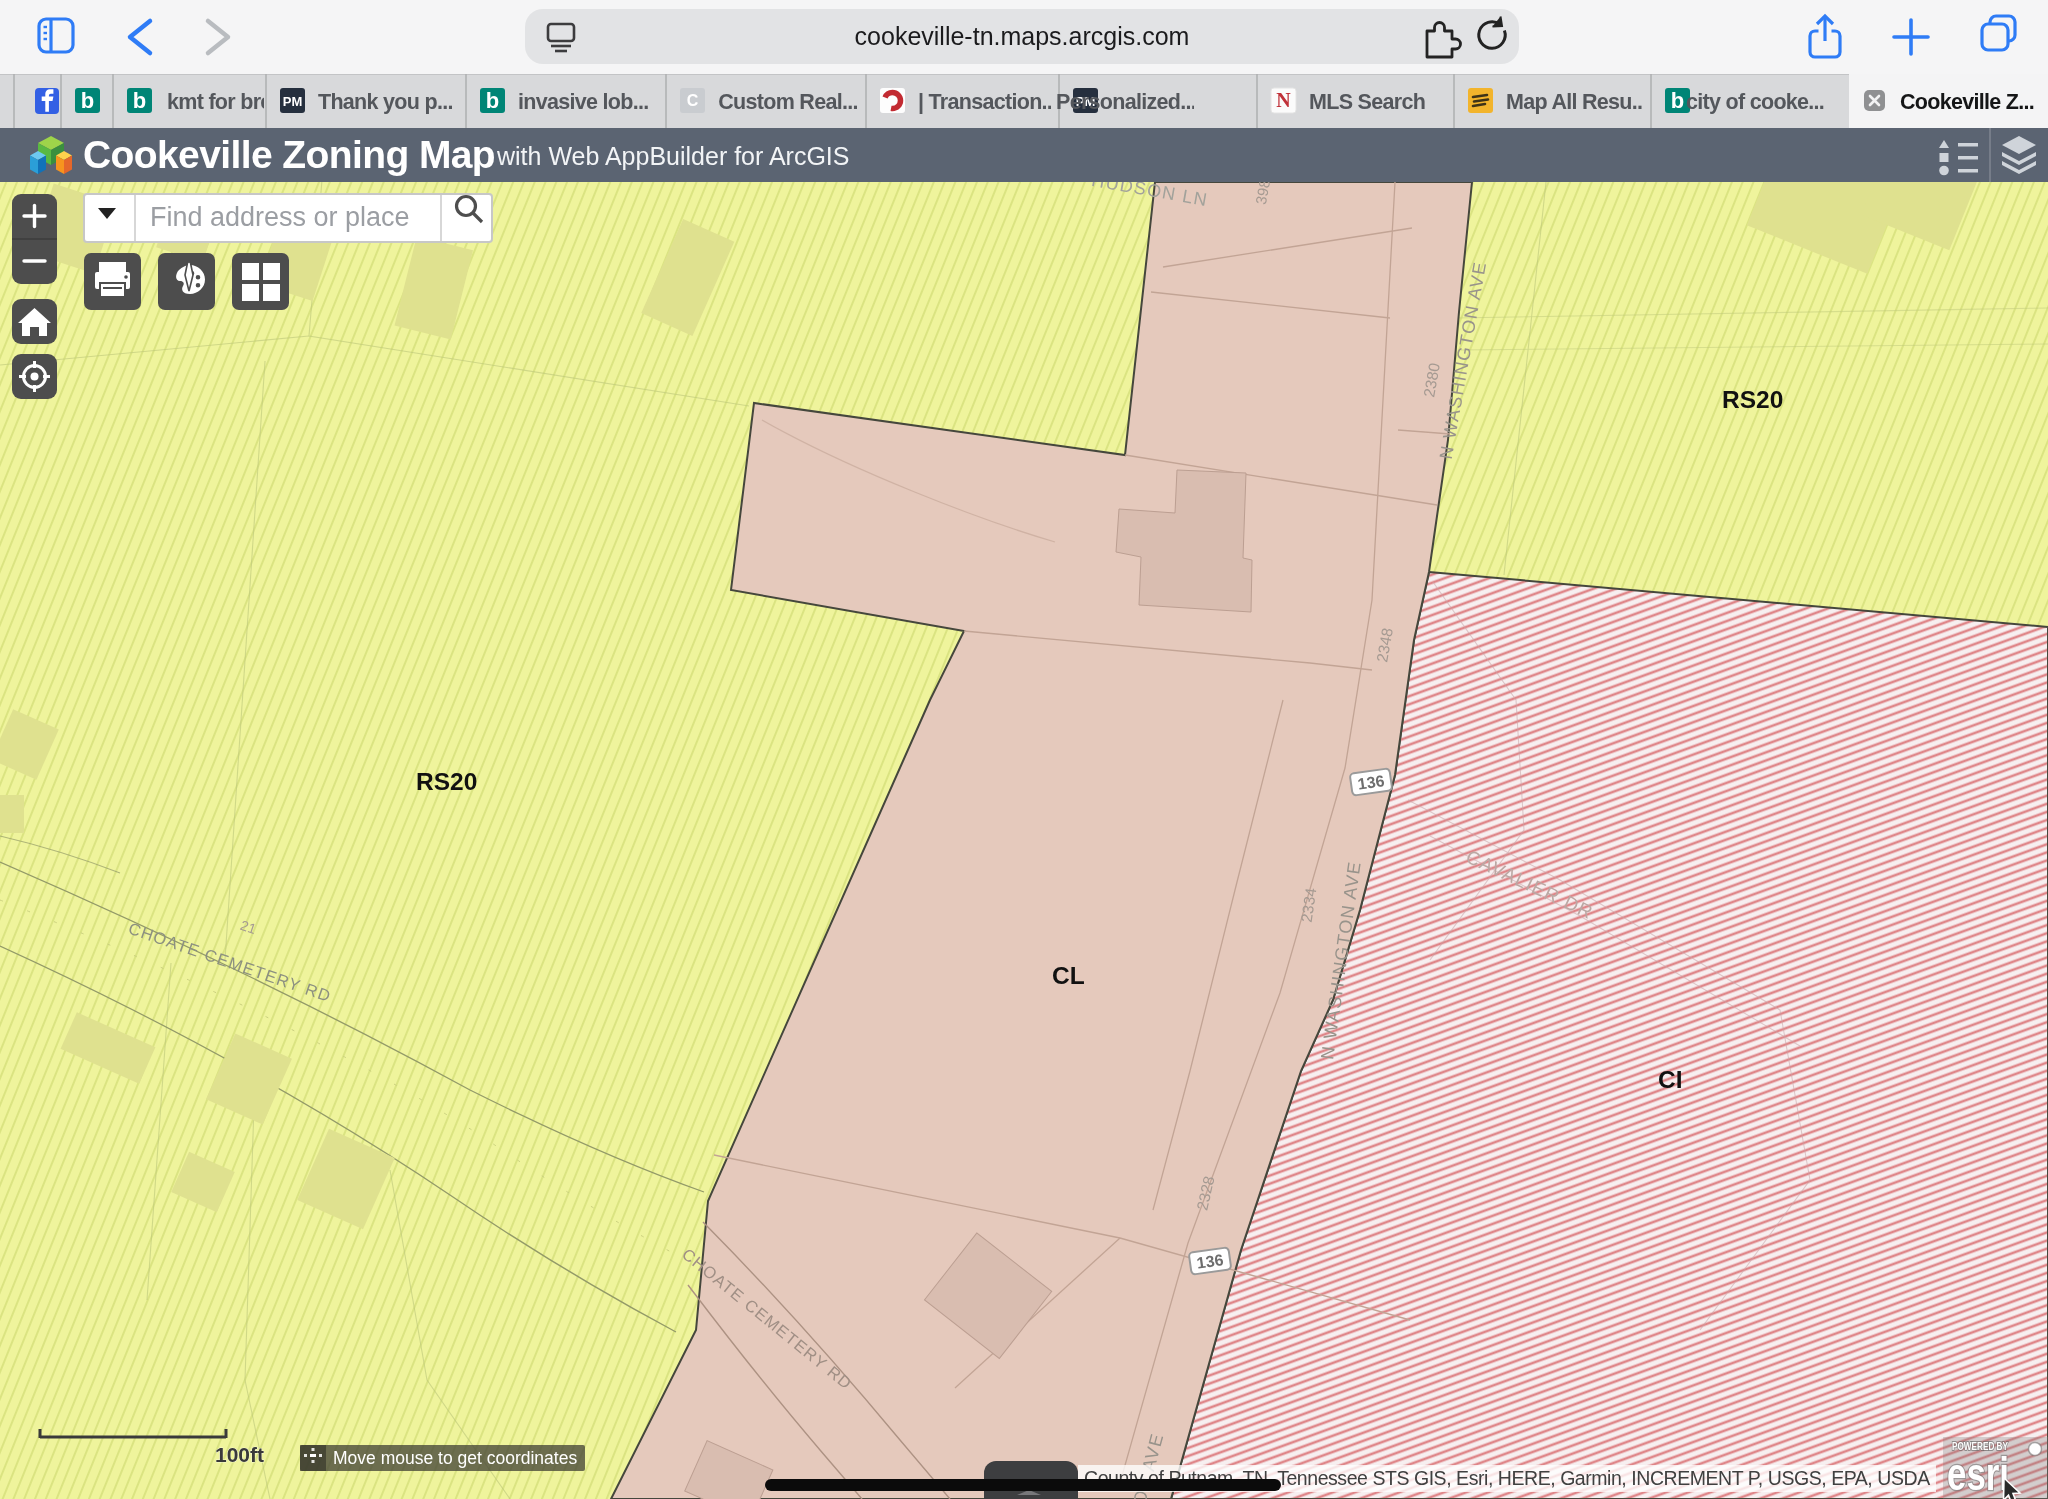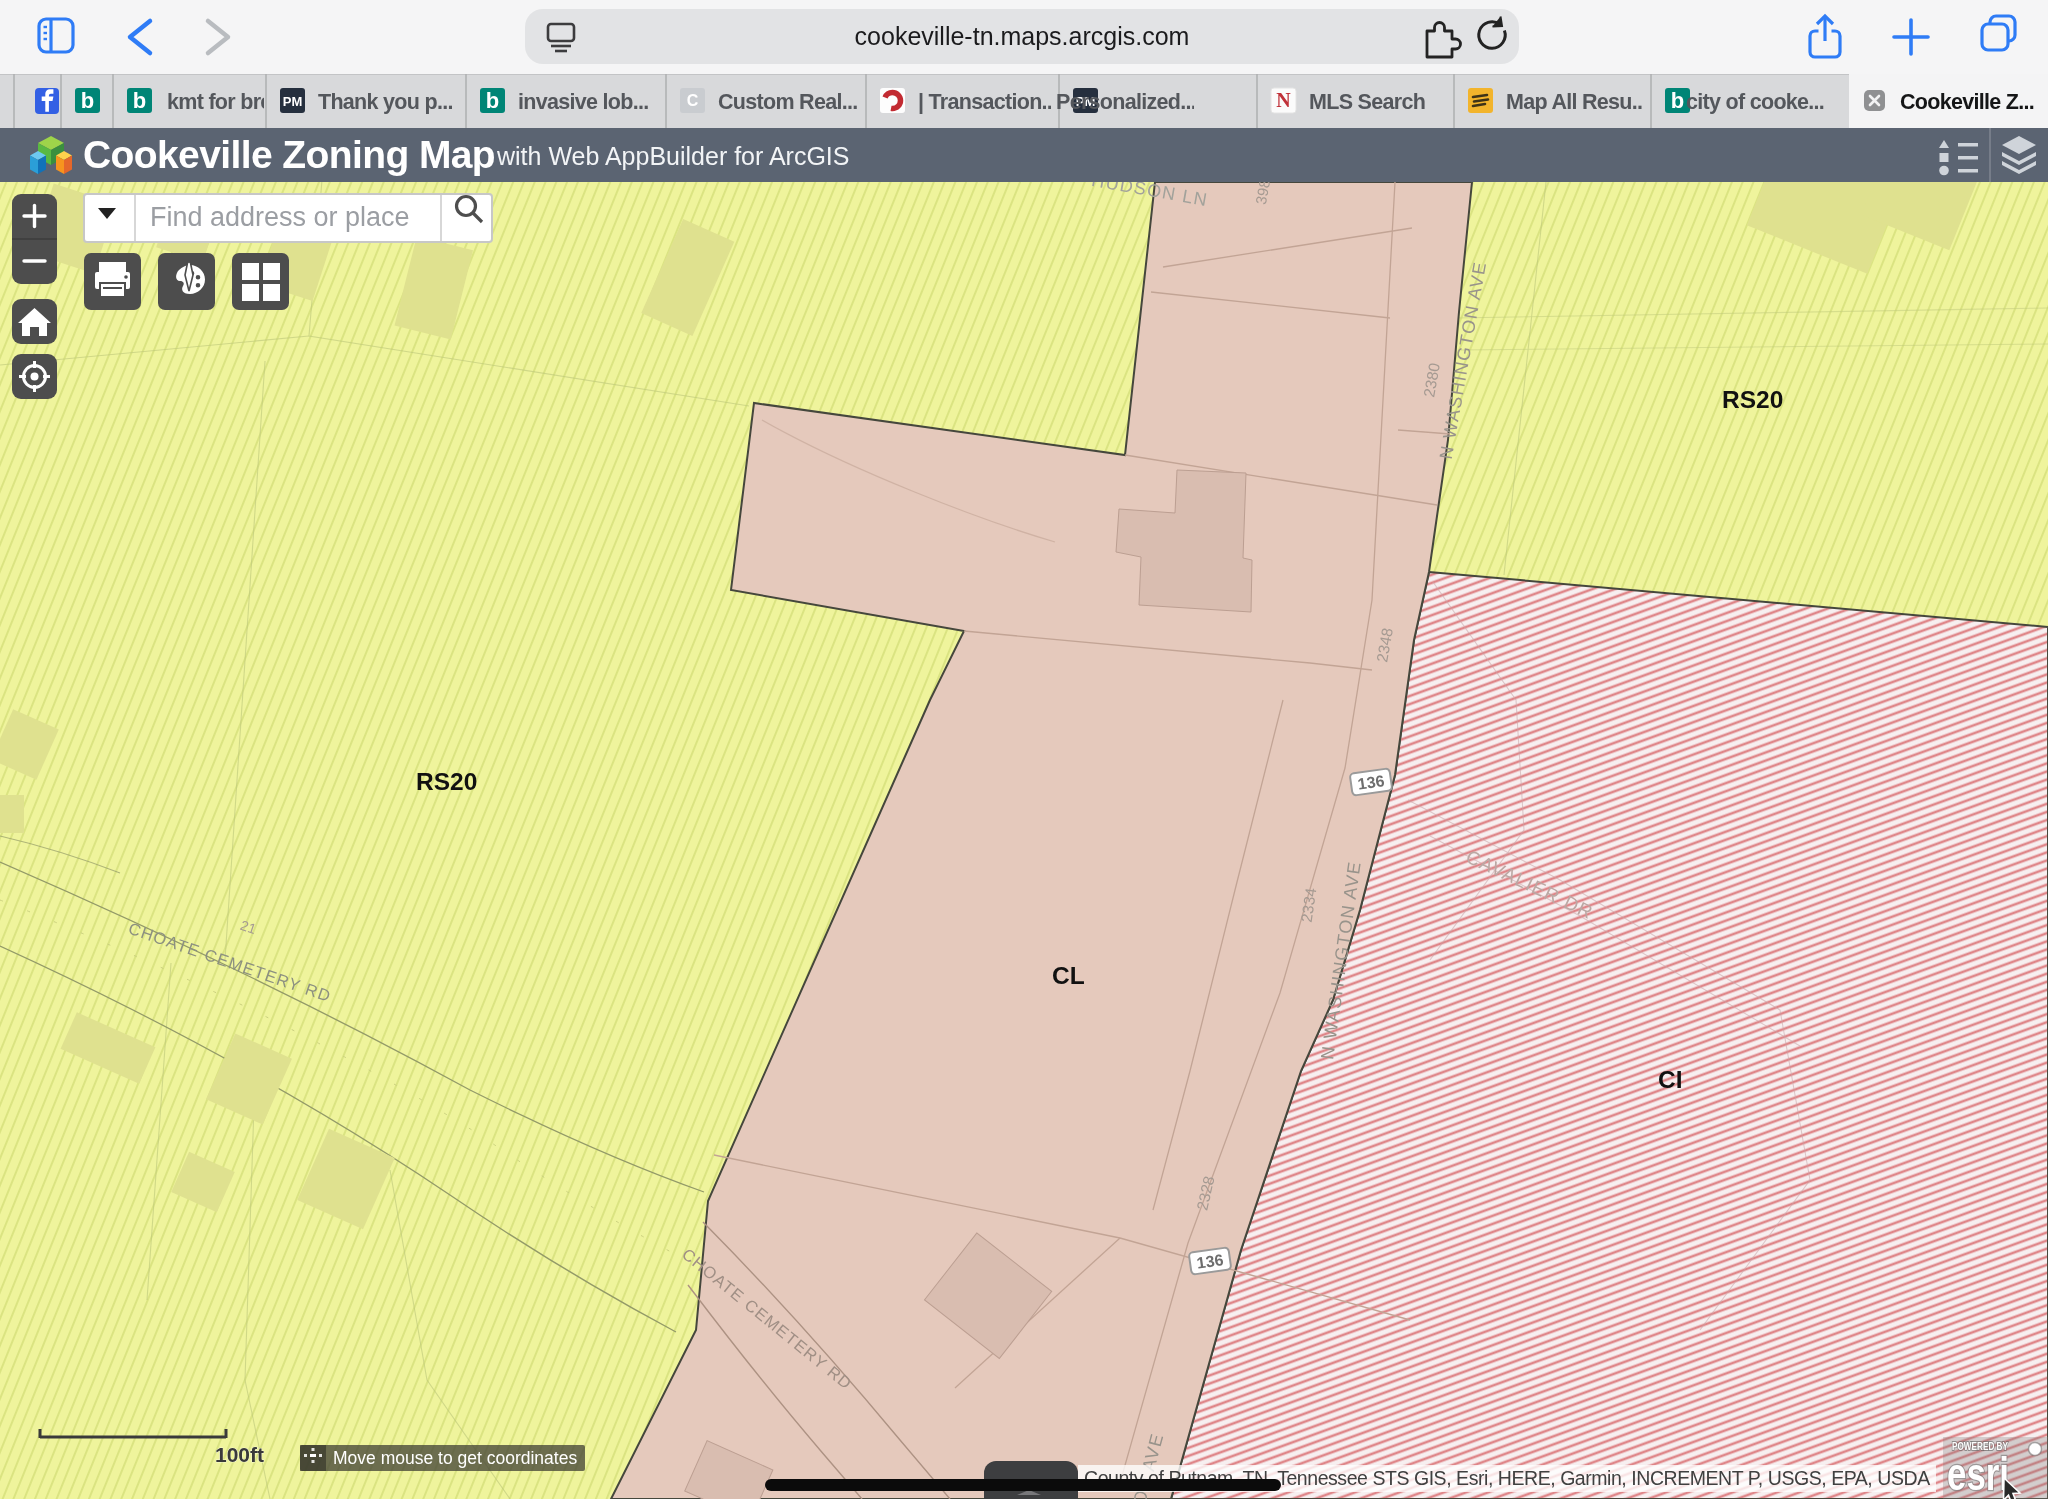--- a/index.html
+++ b/index.html
@@ -246,21 +246,21 @@
       <line x1="1473" y1="32" x2="1485" y2="30"></line>
     </g>
 
     <rect x="1864" y="16" width="21" height="21" rx="5" fill="#8f9092"></rect>
     <path d="M1870,22 l9,9 M1879,22 l-9,9" stroke="#f2f2f3" stroke-width="2.6" stroke-linecap="round"></path>
   </g>
 </svg>
 <div class="tabtxt" style="left:167px;width:97px;">kmt for bre</div>
 <div class="tabtxt" style="left:318px;width:140px;">Thank you p...</div>
 <div class="tabtxt" style="left:518px;width:140px;">invasive lob...</div>
-<div class="tabtxt" style="left:718px;width:140px;">Custom Real...</div>
+<div class="tabtxt" style="left:718px;width:140px;text-align:center;">Custom Real...</div>
 <div class="tabtxt" style="left:918px;width:133px;">| Transaction...</div>
 <div class="tabtxt" style="left:1056px;width:138px;text-align:center;">Personalized...</div>
 <div class="tabtxt" style="left:1309px;width:137px;">MLS Search</div>
 <div class="tabtxt" style="left:1506px;width:137px;">Map All Resu...</div>
 <div class="tabtxt" style="left:1686px;width:138px;">city of cooke...</div>
 <div class="tabtxt" style="left:1900px;width:145px;color:#151617;font-weight:bold;">Cookeville Z...</div>
 
 <div id="apphdr" class="abs"></div>
 <div id="apptitle" class="abs">Cookeville Zoning Map</div>
 <div id="appsub" class="abs">with Web AppBuilder for ArcGIS</div>

